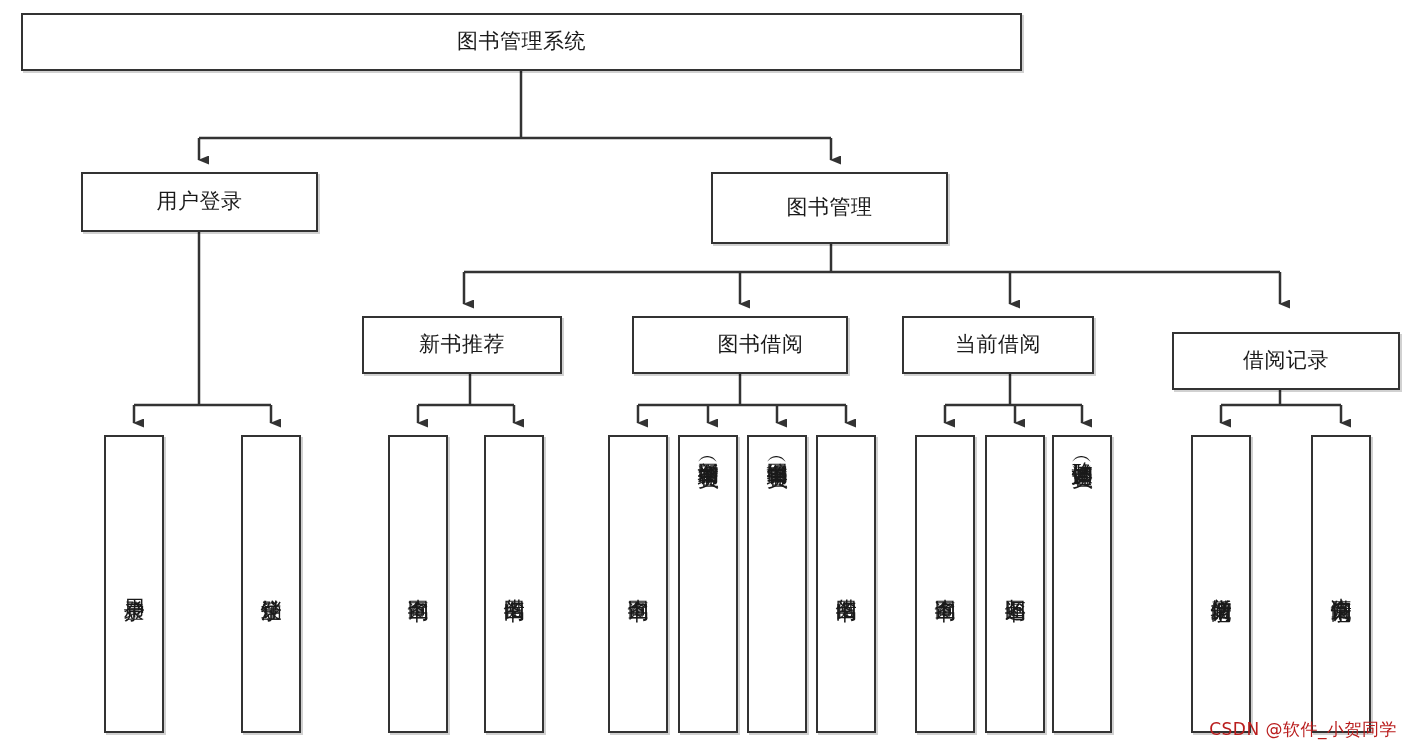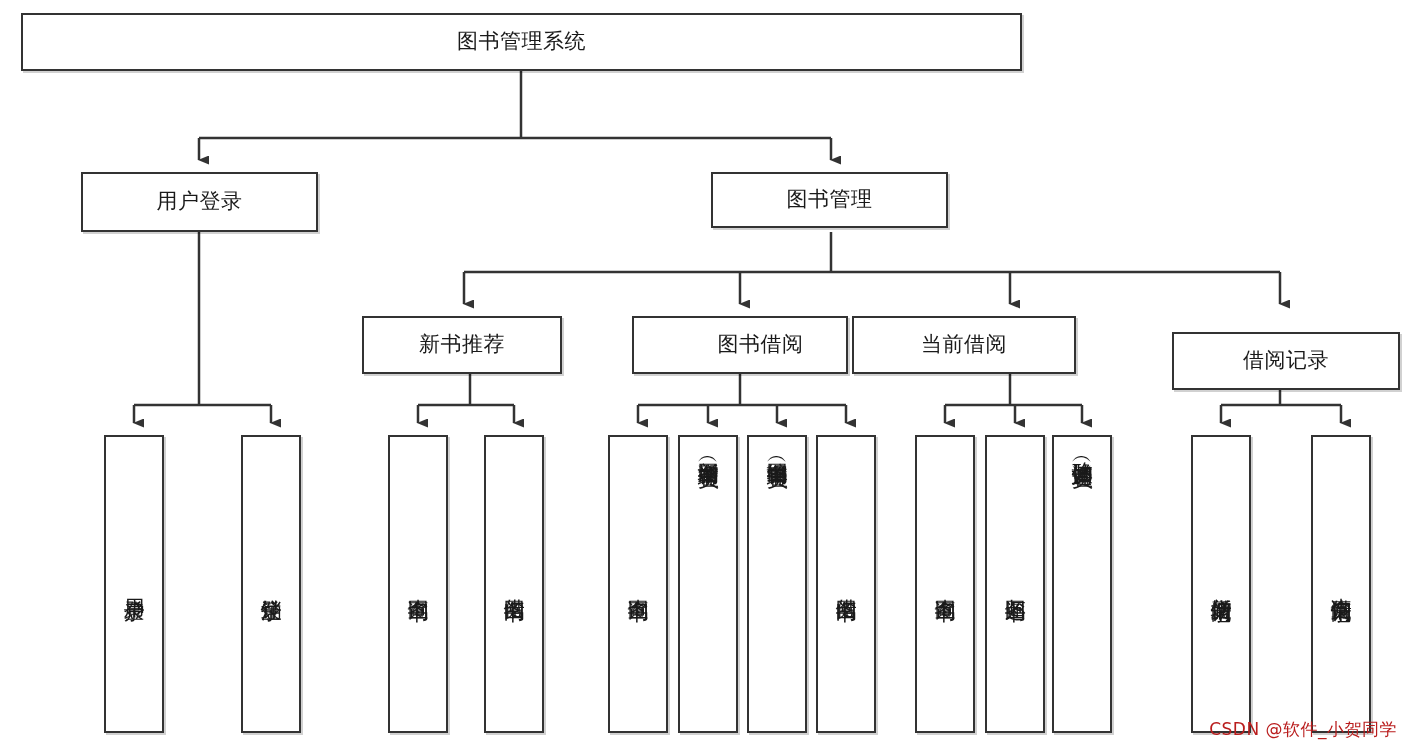--- a/index.html
+++ b/index.html
@@ -125,31 +125,31 @@
     </g>
   </svg>
 
   <div class="node node-h" style="left:21px; top:13px; width:1001px; height:58px;">
     <span class="node-label">图书管理系统</span>
   </div>
 
   <div class="node node-h" style="left:81px; top:172px; width:237px; height:60px;">
     <span class="node-label">用户登录</span>
   </div>
-  <div class="node node-h" style="left:711px; top:172px; width:237px; height:56px;">
+  <div class="node node-h" style="left:711px; top:172px; width:237px; height:72px;">
     <span class="node-label">图书管理</span>
   </div>
 
   <div class="node node-h" style="left:362px; top:316px; width:200px; height:58px;">
     <span class="node-label">新书推荐</span>
   </div>
   <div class="node node-h" style="left:632px; top:316px; width:216px; height:58px;padding-left:41px;">
     <span class="node-label">图书借阅</span>
   </div>
-  <div class="node node-h" style="left:852px; top:316px; width:224px; height:58px;font-family:Liberation Serif, serif;">
+  <div class="node node-h" style="left:902px; top:316px; width:192px; height:58px;font-family:Liberation Serif, serif;">
     <span class="node-label">当前借阅</span>
   </div>
   <div class="node node-h" style="left:1172px; top:332px; width:228px; height:58px;">
     <span class="node-label">借阅记录</span>
   </div>
 
   <div class="node node-v center-v" style="left:104px; top:435px; width:60px; height:298px;">
     <span class="node-label">用户登录</span>
   </div>
   <div class="node node-v center-v" style="left:241px; top:435px; width:60px; height:298px;">

